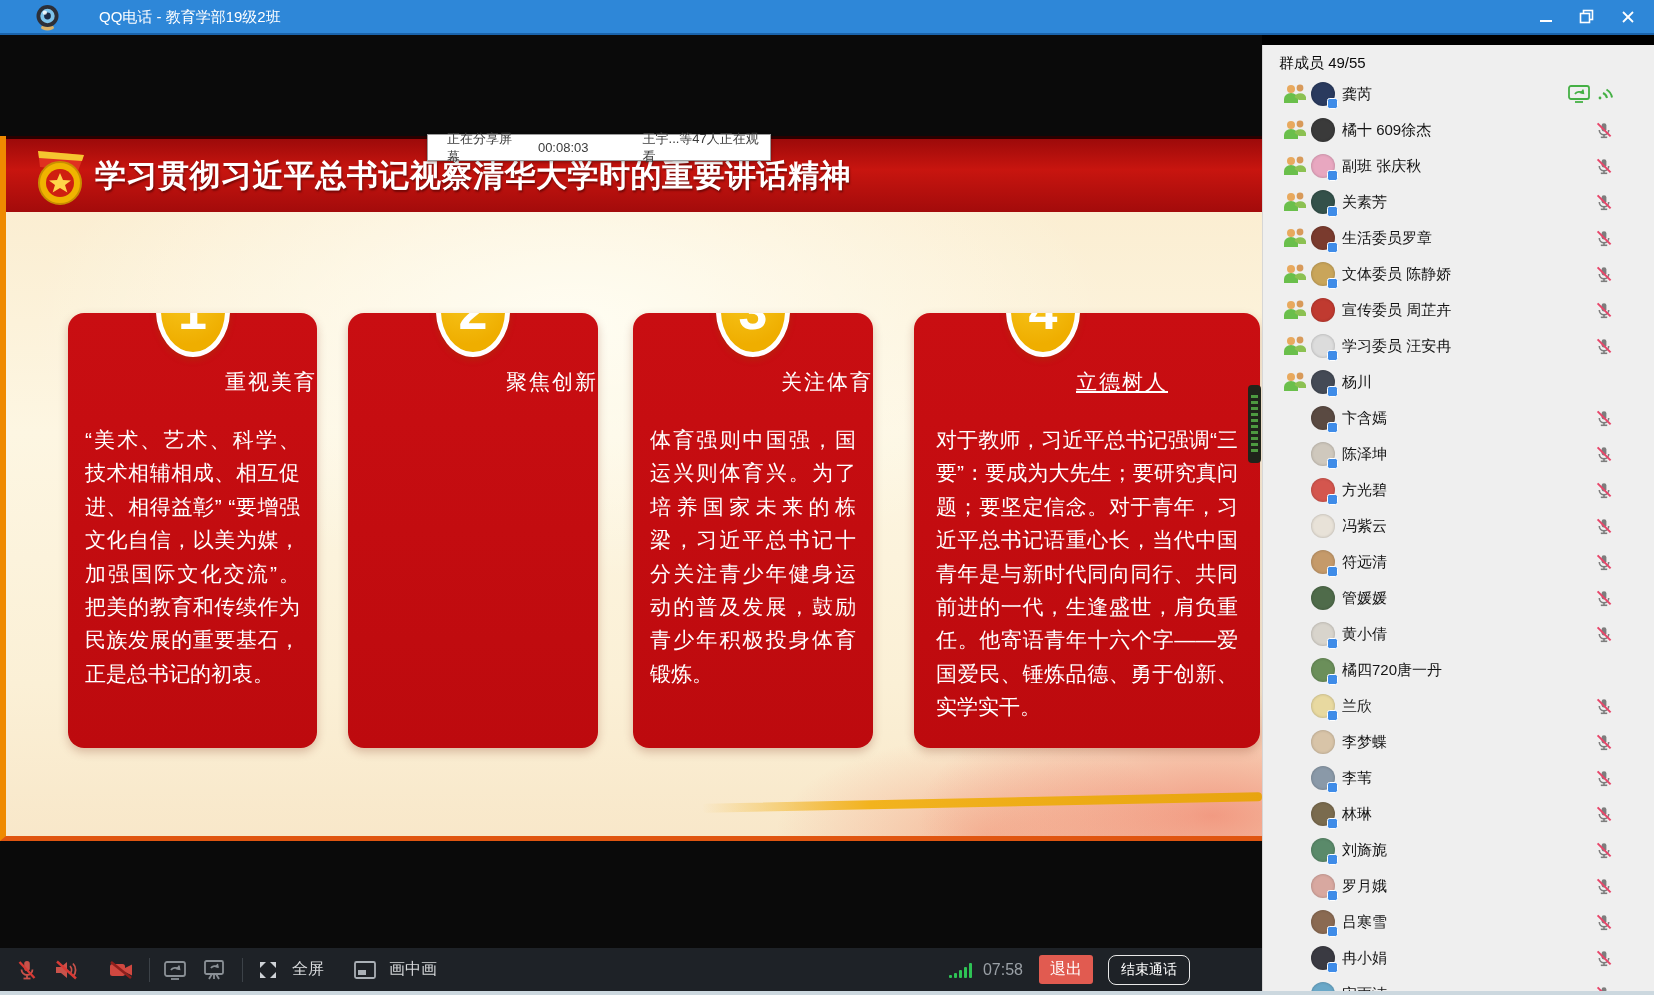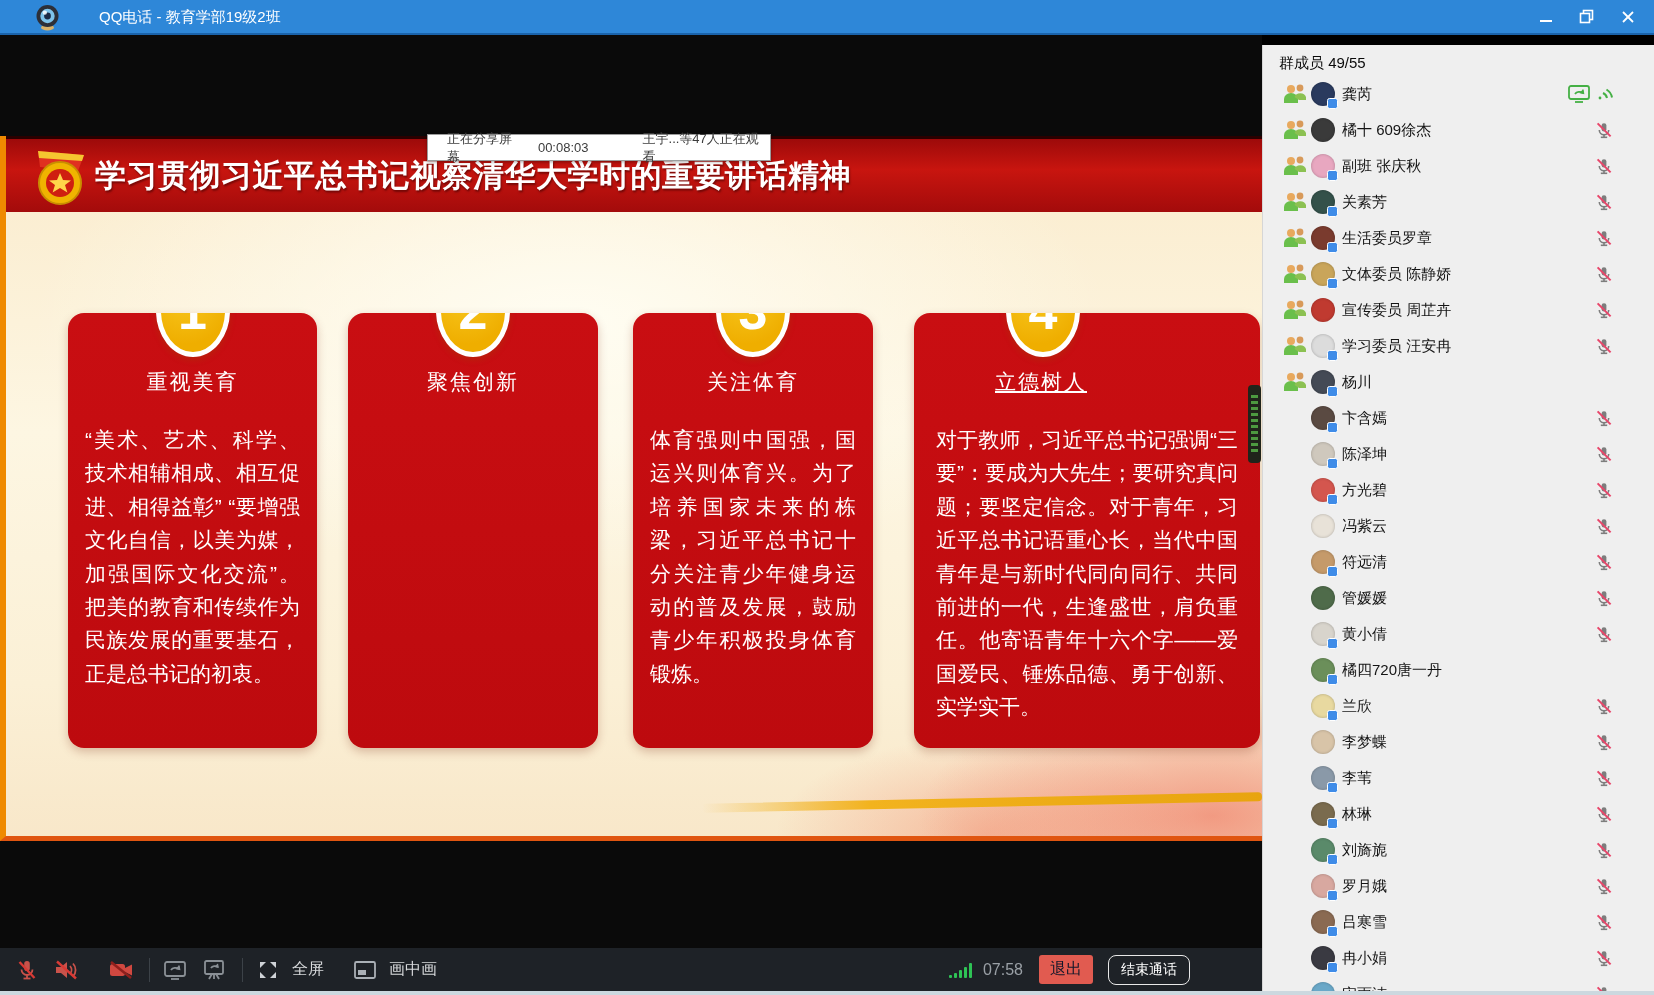--- a/index.html
+++ b/index.html
@@ -24,21 +24,21 @@
   .slide-body{position:relative;height:629px;background:
       radial-gradient(ellipse 900px 420px at 45% 18%,#fffdf2 0%,rgba(255,250,230,0) 60%),
       radial-gradient(ellipse 420px 180px at 96% 96%,rgba(236,90,70,.55) 0%,rgba(236,90,70,0) 70%),
       radial-gradient(ellipse 300px 140px at 78% 99%,rgba(240,120,90,.4) 0%,rgba(240,120,90,0) 70%),
       linear-gradient(180deg,#fbeed2 0%,#fdf6e2 35%,#fbf0d6 75%,#f8e7c9 100%);overflow:hidden;}
   .gold-line{position:absolute;right:0;bottom:34px;width:560px;height:9px;background:linear-gradient(90deg,rgba(247,198,74,0),#f2b31e 30%,#e8a40f);transform:rotate(-1.2deg);border-radius:4px;}
 
   .card{position:absolute;top:101px;height:435px;background:linear-gradient(180deg,#c90e12 0%,#bd0a0e 100%);border-radius:16px;box-shadow:0 4px 10px rgba(120,30,10,.25);overflow:hidden;}
   .card-num{position:absolute;top:-48px;left:50%;transform:translateX(-50%);width:74px;height:92px;border-radius:50%;background:radial-gradient(circle at 38% 32%,#f8c71e,#efae00 70%);border:5px solid #fff;color:#fff;font-size:52px;font-weight:bold;display:flex;align-items:center;justify-content:center;z-index:2;box-shadow:0 3px 6px rgba(150,80,0,.3);}
   .card--wide .card-num{left:129px;}
-  .card-head{margin-top:55px;text-align:center;color:#fff;font-size:21px;letter-spacing:2px;}
+  .card-head{margin-top:55px;text-align:right;color:#fff;font-size:21px;letter-spacing:2px;}
   .card-body{margin-top:27px;padding:0 17px;color:#fff;font-size:21px;line-height:33.4px;text-align:justify;}
 
   
   .share-banner{position:absolute;left:427px;top:99px;width:344px;height:27px;background:#fff;border:1px solid #9c9c9c;display:flex;align-items:center;font-size:13px;color:#3c3c3c;box-shadow:0 1px 3px rgba(0,0,0,.35);z-index:5;}
   .share-banner .seg1{margin-left:19px;}
   .share-banner .seg2{margin-left:14px;}
   .share-banner .seg3{margin-left:54px;}
 
   .meter{position:absolute;left:1248px;top:350px;width:13px;height:78px;border-radius:4px;background:#20241b;padding:10px 3px;z-index:6;}
   .meter-inner{width:100%;height:100%;background:repeating-linear-gradient(180deg,#4d9a40 0 3px,#20241b 3px 6px);}
@@ -46,21 +46,21 @@
   
   .toolbar{position:absolute;left:0;bottom:4px;width:1262px;height:43px;background:#1e2227;display:flex;align-items:center;padding:0 72px 0 12px;}
   .tb-icon{width:30px;height:30px;display:flex;align-items:center;justify-content:center;margin-right:9px;cursor:default;}
   .tb-divider{width:1px;height:24px;background:#3c4248;margin:0 10px 0 4px;}
   .tb-label{color:#d8dadc;font-size:16px;margin-right:26px;cursor:default;}
   .tb-group{display:flex;align-items:center;cursor:default;}
   .tb-right{margin-left:auto;display:flex;align-items:center;}
   .sig{display:flex;align-items:flex-end;height:16px;margin-right:9px;}
   .sig i{display:block;width:3px;margin-right:2px;background:#2ec355;border-radius:1px;}
   .tb-time{color:#9aa0a6;font-size:16px;margin-right:16px;}
-  .btn-exit{background:#e15b50;color:#0f172a;border:none;font-size:16px;width:54px;height:29px;border-radius:3px;margin-right:15px;cursor:default;}
+  .btn-exit{background:#e15b50;color:#ffffff;border:none;font-size:16px;width:54px;height:29px;border-radius:3px;margin-right:15px;cursor:default;}
   .btn-end{background:transparent;color:#fff;border:1.5px solid #e8e8e8;font-size:14px;padding:0 12px;height:30px;border-radius:8px;cursor:default;}
 
   
   .sidebar{position:absolute;right:0;top:45px;width:392px;height:956px;background:#efefef;border-left:1px solid #d6d6d6;overflow:hidden;z-index:10;}
   .sb-header{margin:9px 0 0 16px;font-size:15px;color:#0a0a0a;height:22px;}
   .member-list{position:absolute;left:0;top:31px;width:100%;}
   .member-row{height:36px;display:flex;align-items:center;padding-left:20px;}
   .role-icon{width:24px;height:22px;margin-right:4px;flex:0 0 24px;}
   .role-icon.hide{visibility:hidden;}
   .avatar{position:relative;width:24px;height:24px;border-radius:50%;flex:0 0 24px;margin-right:7px;box-shadow:inset 0 0 3px rgba(0,0,0,.25);}

